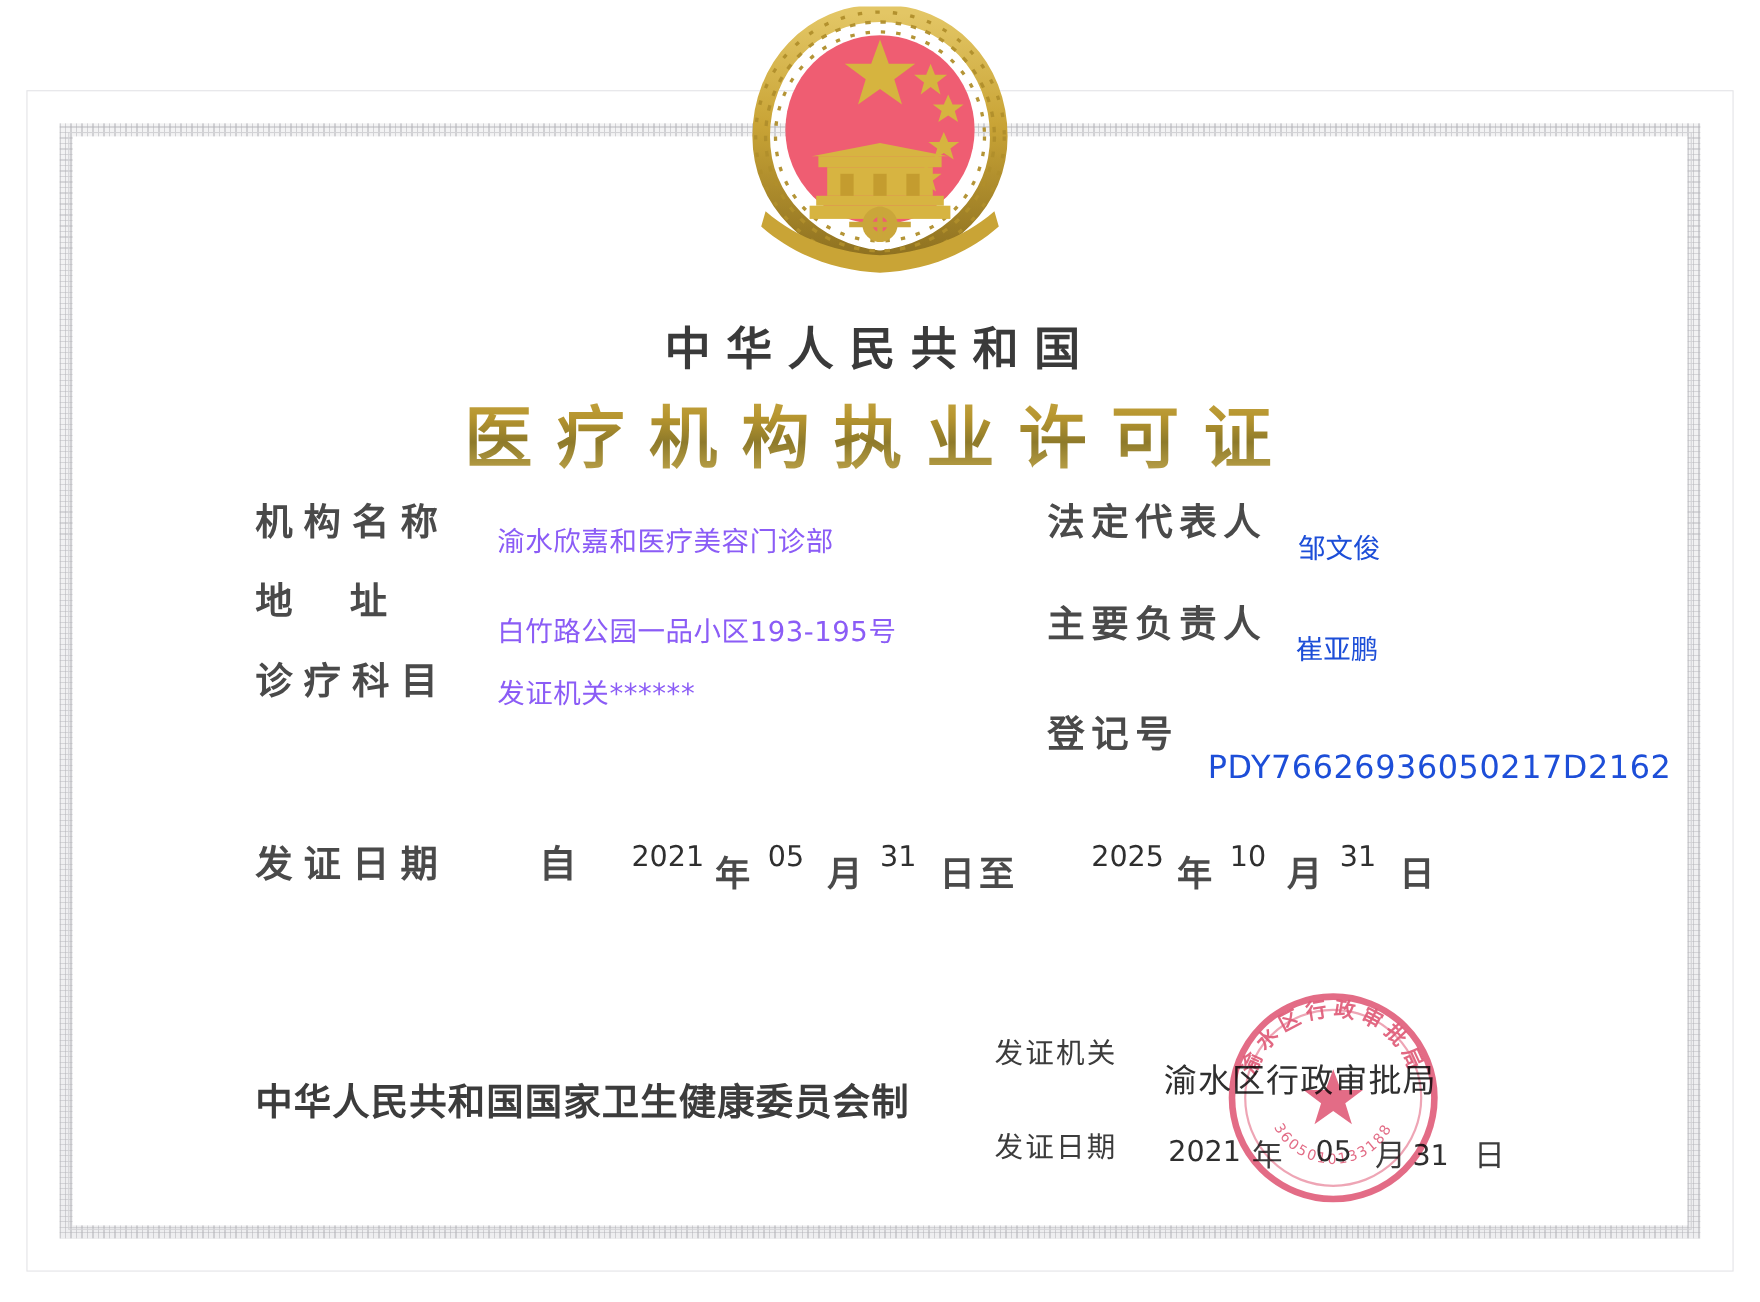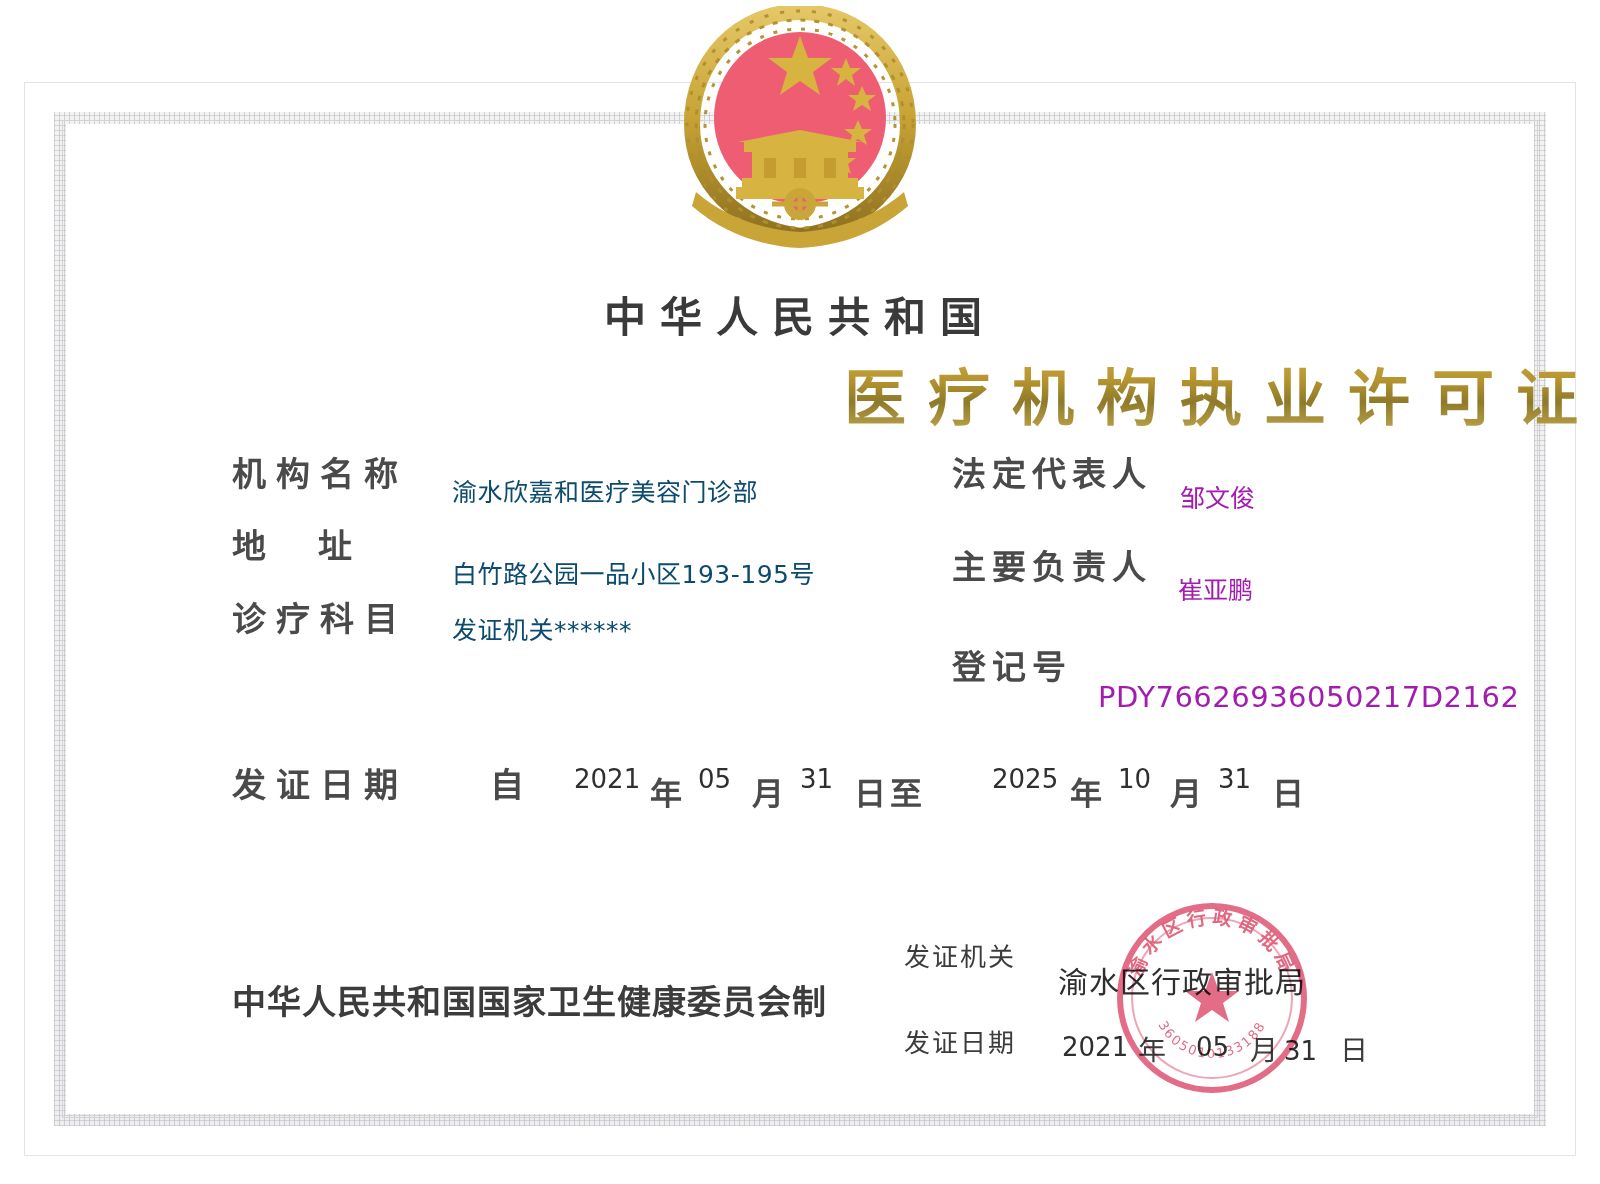--- a/index.html
+++ b/index.html
@@ -77,21 +77,21 @@
     font-size: 42px;
     font-weight: bold;
     letter-spacing: 14px;
     color: #3a3a3a;
   }
   .main-title {
     position: absolute;
     left: 0;
     top: 348px;
     width: 1600px;
-    text-align: right;
+    text-align: center;
     font-size: 62px;
     font-weight: bold;
     letter-spacing: 22px;
     background: linear-gradient(180deg, #cdae4a 0%, #b6952f 35%, #8e7a2a 60%, #c9ae52 100%);
     -webkit-background-clip: text;
     background-clip: text;
     color: #a98f33;
     -webkit-text-fill-color: transparent;
   }
 
@@ -99,21 +99,21 @@
   .f-label-l {
     position: absolute;
     font-size: 34px;
     letter-spacing: 10px;
     font-weight: bold;
     color: #4a4a4a;
   }
   .f-val-l {
     position: absolute;
     font-size: 25px;
-    color: #0c4a6e;
+    color: #8b5cf6;
     letter-spacing: 0.5px;
   }
 
   #lbl-name   { left: 232px; top: 447px; }
   #val-name   { left: 452px; top: 472px; }
   #lbl-addr   { left: 232px; top: 519px; letter-spacing: 52px; }
   #val-addr   { left: 452px; top: 554px; }
   #lbl-dept   { left: 232px; top: 592px; }
   #val-dept   { left: 452px; top: 610px; }
 
@@ -121,21 +121,21 @@
   .f-label-r {
     position: absolute;
     font-size: 34px;
     letter-spacing: 6px;
     font-weight: bold;
     color: #4a4a4a;
   }
   .f-val-r {
     position: absolute;
     font-size: 25px;
-    color: #a21caf;
+    color: #1d4ed8;
   }
   #lbl-legal  { left: 952px; top: 447px; }
   #val-legal  { left: 1180px; top: 478px; }
   #lbl-charge { left: 952px; top: 540px; }
   #val-charge { left: 1178px; top: 570px; }
   #lbl-regno  { left: 952px; top: 640px; }
   #val-regno  { left: 1098px; top: 680px; font-size: 29px; letter-spacing: 0.5px; }
 
   
   .valid-row {

